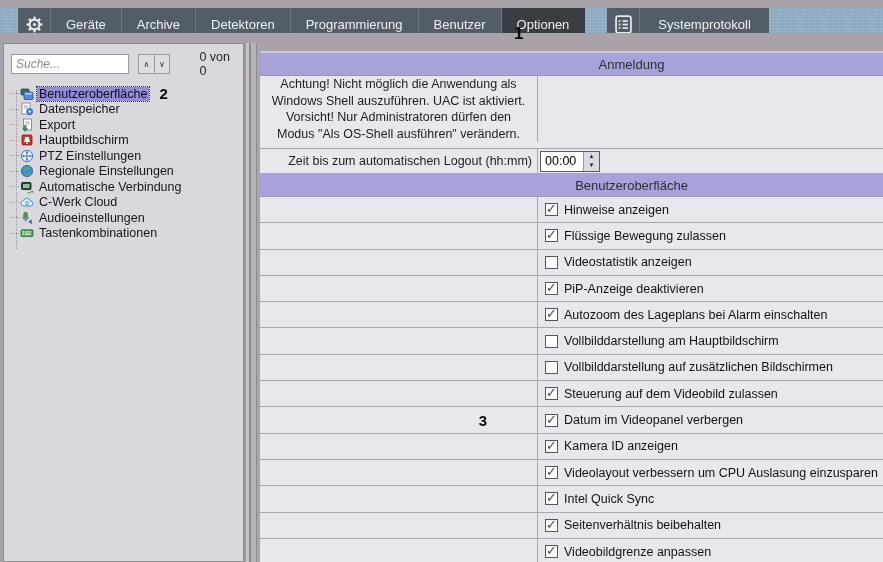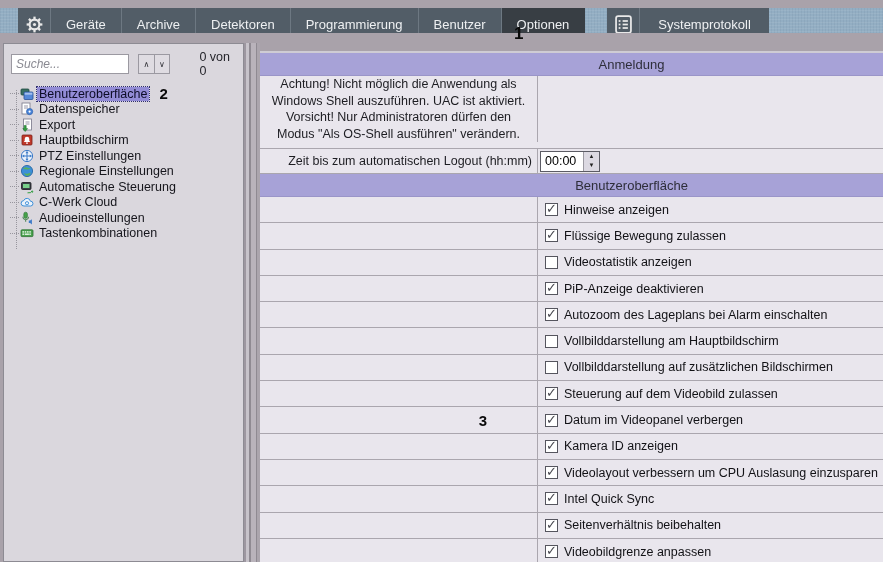--- a/index.html
+++ b/index.html
@@ -295,21 +295,21 @@
       <div class="tree-item">
         <span class="twig"></span>
         <span class="tree-icon">
           <svg viewBox="0 0 14 14">
             <rect x="1.5" y="2.5" width="9.5" height="7" rx="1" fill="#3a3f46" stroke="#16181c" stroke-width=".8"></rect>
             <rect x="3" y="4" width="6.5" height="4" fill="#79d08a"></rect>
             <path d="M7.5 12.8 q4 .8 4.8 -2.2" stroke="#2f9e3f" fill="none" stroke-width="1"></path>
             <path d="M13.5 11.5 l-2.2 -.8 1 2.4 z" fill="#2f9e3f"></path>
           </svg>
         </span>
-        <span class="tree-label">Automatische Steuerung</span>
+        <span class="tree-label">Automatische Verbindung</span>
         <span class="annotation"></span>
       </div>
 
       <div class="tree-item">
         <span class="twig"></span>
         <span class="tree-icon">
           <svg viewBox="0 0 14 14">
             <path d="M4 11 a2.7 2.7 0 0 1 -.3 -5.4 A3.5 3.5 0 0 1 10.4 6.2 a2.4 2.4 0 0 1 .3 4.8 z" fill="#eaf2fb" stroke="#3d8fd8" stroke-width="1"></path>
             <circle cx="7" cy="8.2" r="1.6" fill="none" stroke="#3d8fd8" stroke-width=".9"></circle>
           </svg>

